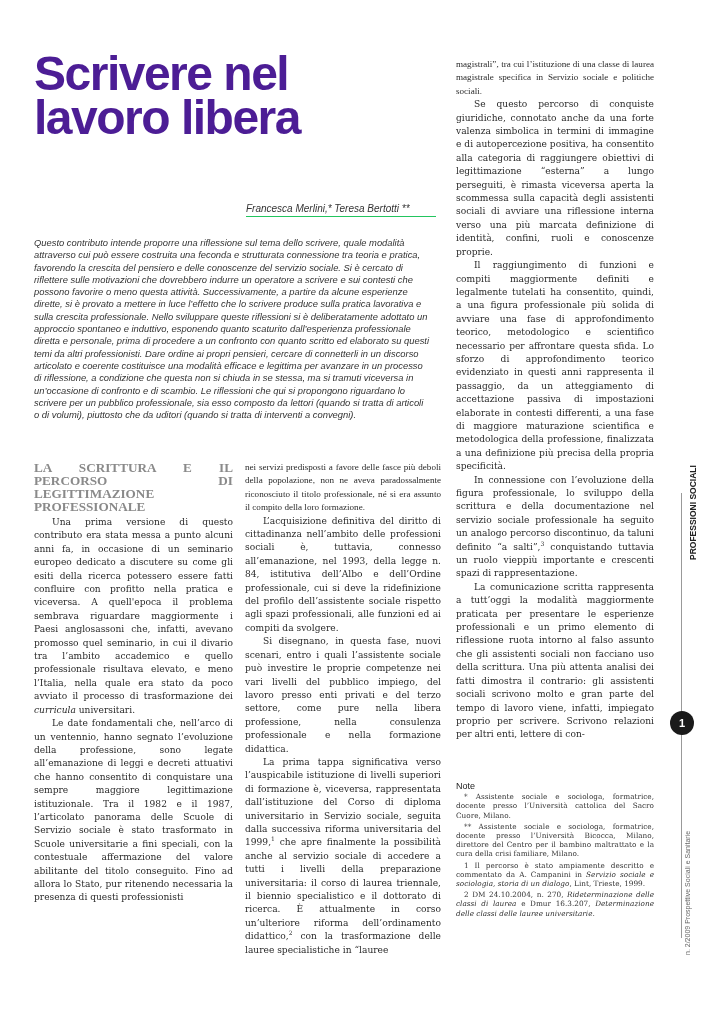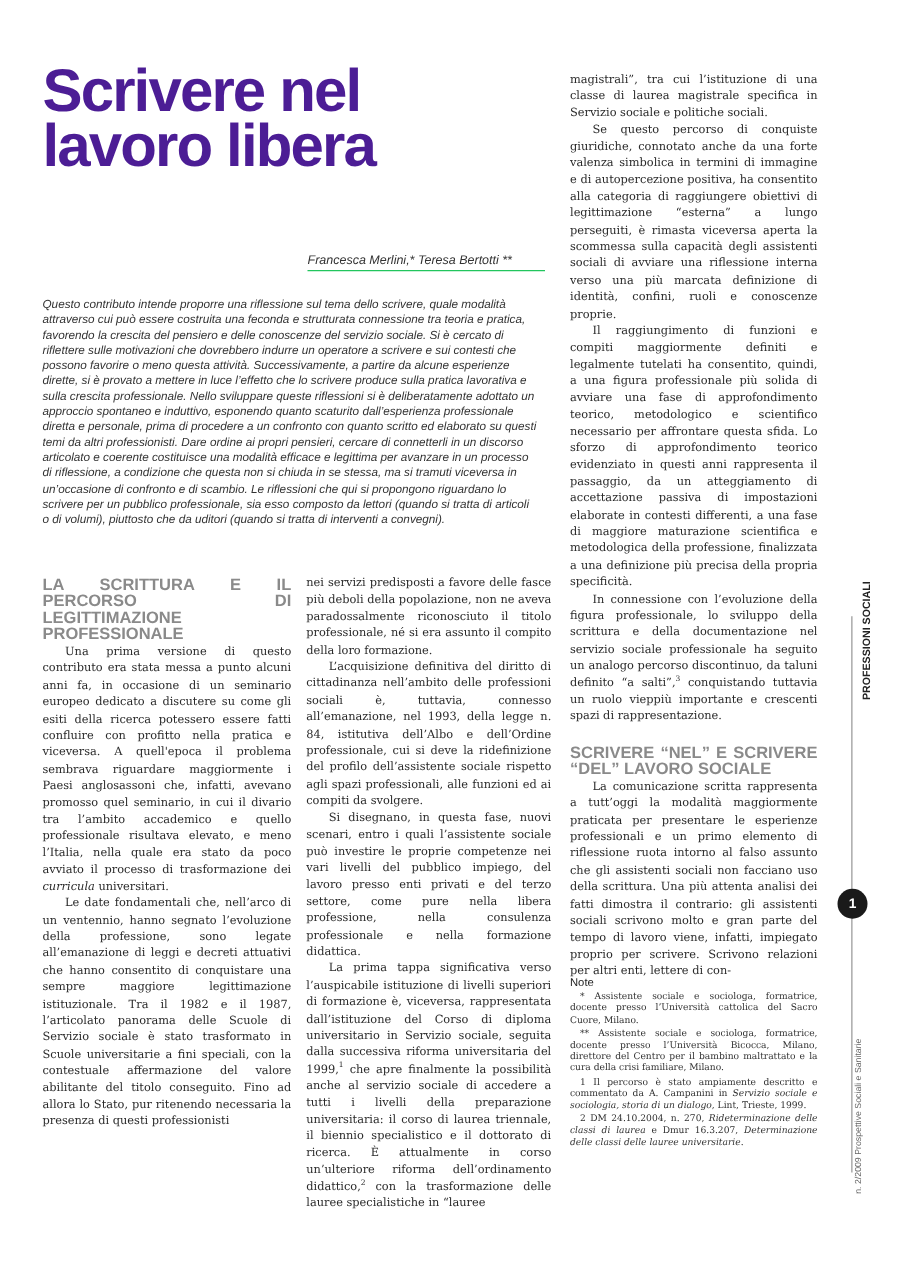--- a/index.html
+++ b/index.html
@@ -18,26 +18,26 @@
   .abstract {
     position: absolute; left: 34px; top: 237px; width: 397px;
     font-family: "Liberation Sans", sans-serif; font-style: italic;
     font-size: 9.4px; line-height: 12.3px; color: #333; text-align: left;
   }
   .col {
     position: absolute; font-family: "DejaVu Serif", serif;
     font-size: 9.1px; line-height: 13.4px; color: #2a2a2a; text-align: justify;
   }
   .col p { margin: 0; text-indent: 18px; }
-  .col p.noindent { text-indent: 0; }
+  .col p.noindent { text-indent: 0; font-family: Liberation Serif, serif; }
   .col1 { left: 34px; top: 461px; width: 199px; }
   .col2 { left: 245px; top: 461px; width: 196px; }
   .col3 { left: 456px; top: 58px; width: 198px; }
   .section-heading {
-    font-family: Liberation Sans, sans-serif; font-weight: bold;
+    font-family: Liberation Serif, serif; font-weight: bold;
     font-size: 13.2px; line-height: 13px; color: #8a8a8a; margin: 0 0 3px 0; text-indent: 0 !important;
   }
   .col3 .section-heading { margin-top: 14px; }
   sup { font-size: 6px; line-height: 0; }
   .notes {
     position: absolute; left: 456px; top: 782px; width: 198px;
     font-family: "DejaVu Serif", serif; font-size: 7.3px; line-height: 9.2px; color: #333; text-align: justify;
   }
   .notes-title { font-family: "Liberation Sans", sans-serif; font-weight: normal; font-size: 9px; color: #222; margin-bottom: 1px; }
   .notes p { margin: 0 0 2px 0; text-indent: 8px; }
@@ -82,21 +82,20 @@
   <p>L’acquisizione definitiva del diritto di cittadinanza nell’ambito delle professioni sociali è, tuttavia, connesso all’emanazione, nel 1993, della legge n. 84, istitutiva dell’Albo e dell’Ordine professionale, cui si deve la ridefinizione del profilo dell’assistente sociale rispetto agli spazi professionali, alle funzioni ed ai compiti da svolgere.</p>
   <p>Si disegnano, in questa fase, nuovi scenari, entro i quali l’assistente sociale può investire le proprie competenze nei vari livelli del pubblico impiego, del lavoro presso enti privati e del terzo settore, come pure nella libera professione, nella consulenza professionale e nella formazione didattica.</p>
   <p><span>La prima tappa significativa verso l’auspicabile istituzione di livelli superiori di formazione è, viceversa, rappresentata dall’istituzione del Corso di diploma universitario in Servizio sociale, seguita dalla successiva riforma universitaria del 1999,</span><sup>1</sup><span> che apre finalmente la possibilità anche al servizio sociale di accedere a tutti i livelli della preparazione universitaria: il corso di laurea triennale, il biennio specialistico e il dottorato di ricerca. È attualmente in corso un’ulteriore riforma dell’ordinamento didattico,</span><sup>2</sup><span> con la trasformazione delle lauree specialistiche in “lauree</span></p>
 </div>
 
 <div class="col col3">
   <p class="noindent">magistrali”, tra cui l’istituzione di una classe di laurea magistrale specifica in Servizio sociale e politiche sociali.</p>
   <p>Se questo percorso di conquiste giuridiche, connotato anche da una forte valenza simbolica in termini di immagine e di autopercezione positiva, ha consentito alla categoria di raggiungere obiettivi di legittimazione “esterna” a lungo perseguiti, è rimasta viceversa aperta la scommessa sulla capacità degli assistenti sociali di avviare una riflessione interna verso una più marcata definizione di identità, confini, ruoli e conoscenze proprie.</p>
   <p>Il raggiungimento di funzioni e compiti maggiormente definiti e legalmente tutelati ha consentito, quindi, a una figura professionale più solida di avviare una fase di approfondimento teorico, metodologico e scientifico necessario per affrontare questa sfida. Lo sforzo di approfondimento teorico evidenziato in questi anni rappresenta il passaggio, da un atteggiamento di accettazione passiva di impostazioni elaborate in contesti differenti, a una fase di maggiore maturazione scientifica e metodologica della professione, finalizzata a una definizione più precisa della propria specificità.</p>
   <p><span>In connessione con l’evoluzione della figura professionale, lo sviluppo della scrittura e della documentazione nel servizio sociale professionale ha seguito un analogo percorso discontinuo, da taluni definito “a salti”,</span><sup>3</sup><span> conquistando tuttavia un ruolo vieppiù importante e crescenti spazi di rappresentazione.</span></p>
-  <h2 class="section-heading">SCRIVERE “NEL” E SCRIVERE “DEL” LAVORO SOCIALE</h2>
   <p>La comunicazione scritta rappresenta a tutt’oggi la modalità maggiormente praticata per presentare le esperienze professionali e un primo elemento di riflessione ruota intorno al falso assunto che gli assistenti sociali non facciano uso della scrittura. Una più attenta analisi dei fatti dimostra il contrario: gli assistenti sociali scrivono molto e gran parte del tempo di lavoro viene, infatti, impiegato proprio per scrivere. Scrivono relazioni per altri enti, lettere di con-</p>
 </div>
 
 <div class="notes">
   <div class="notes-title">Note</div>
   <p>*   Assistente sociale e sociologa, formatrice, docente presso l’Università cattolica del Sacro Cuore, Milano.</p>
   <p>** Assistente sociale e sociologa, formatrice, docente presso l’Università Bicocca, Milano, direttore del Centro per il bambino maltrattato e la cura della crisi familiare, Milano.</p>
   <p><span>1  Il percorso è stato ampiamente descritto e commentato da A. Campanini in </span><em>Servizio sociale e sociologia, storia di un dialogo</em><span>, Lint, Trieste, 1999.</span></p>
   <p><span>2  DM 24.10.2004, n. 270, </span><em>Rideterminazione delle classi di laurea</em><span> e Dmur 16.3.207, </span><em>Determinazione delle classi delle lauree universitarie</em><span>.</span></p>
 </div>

